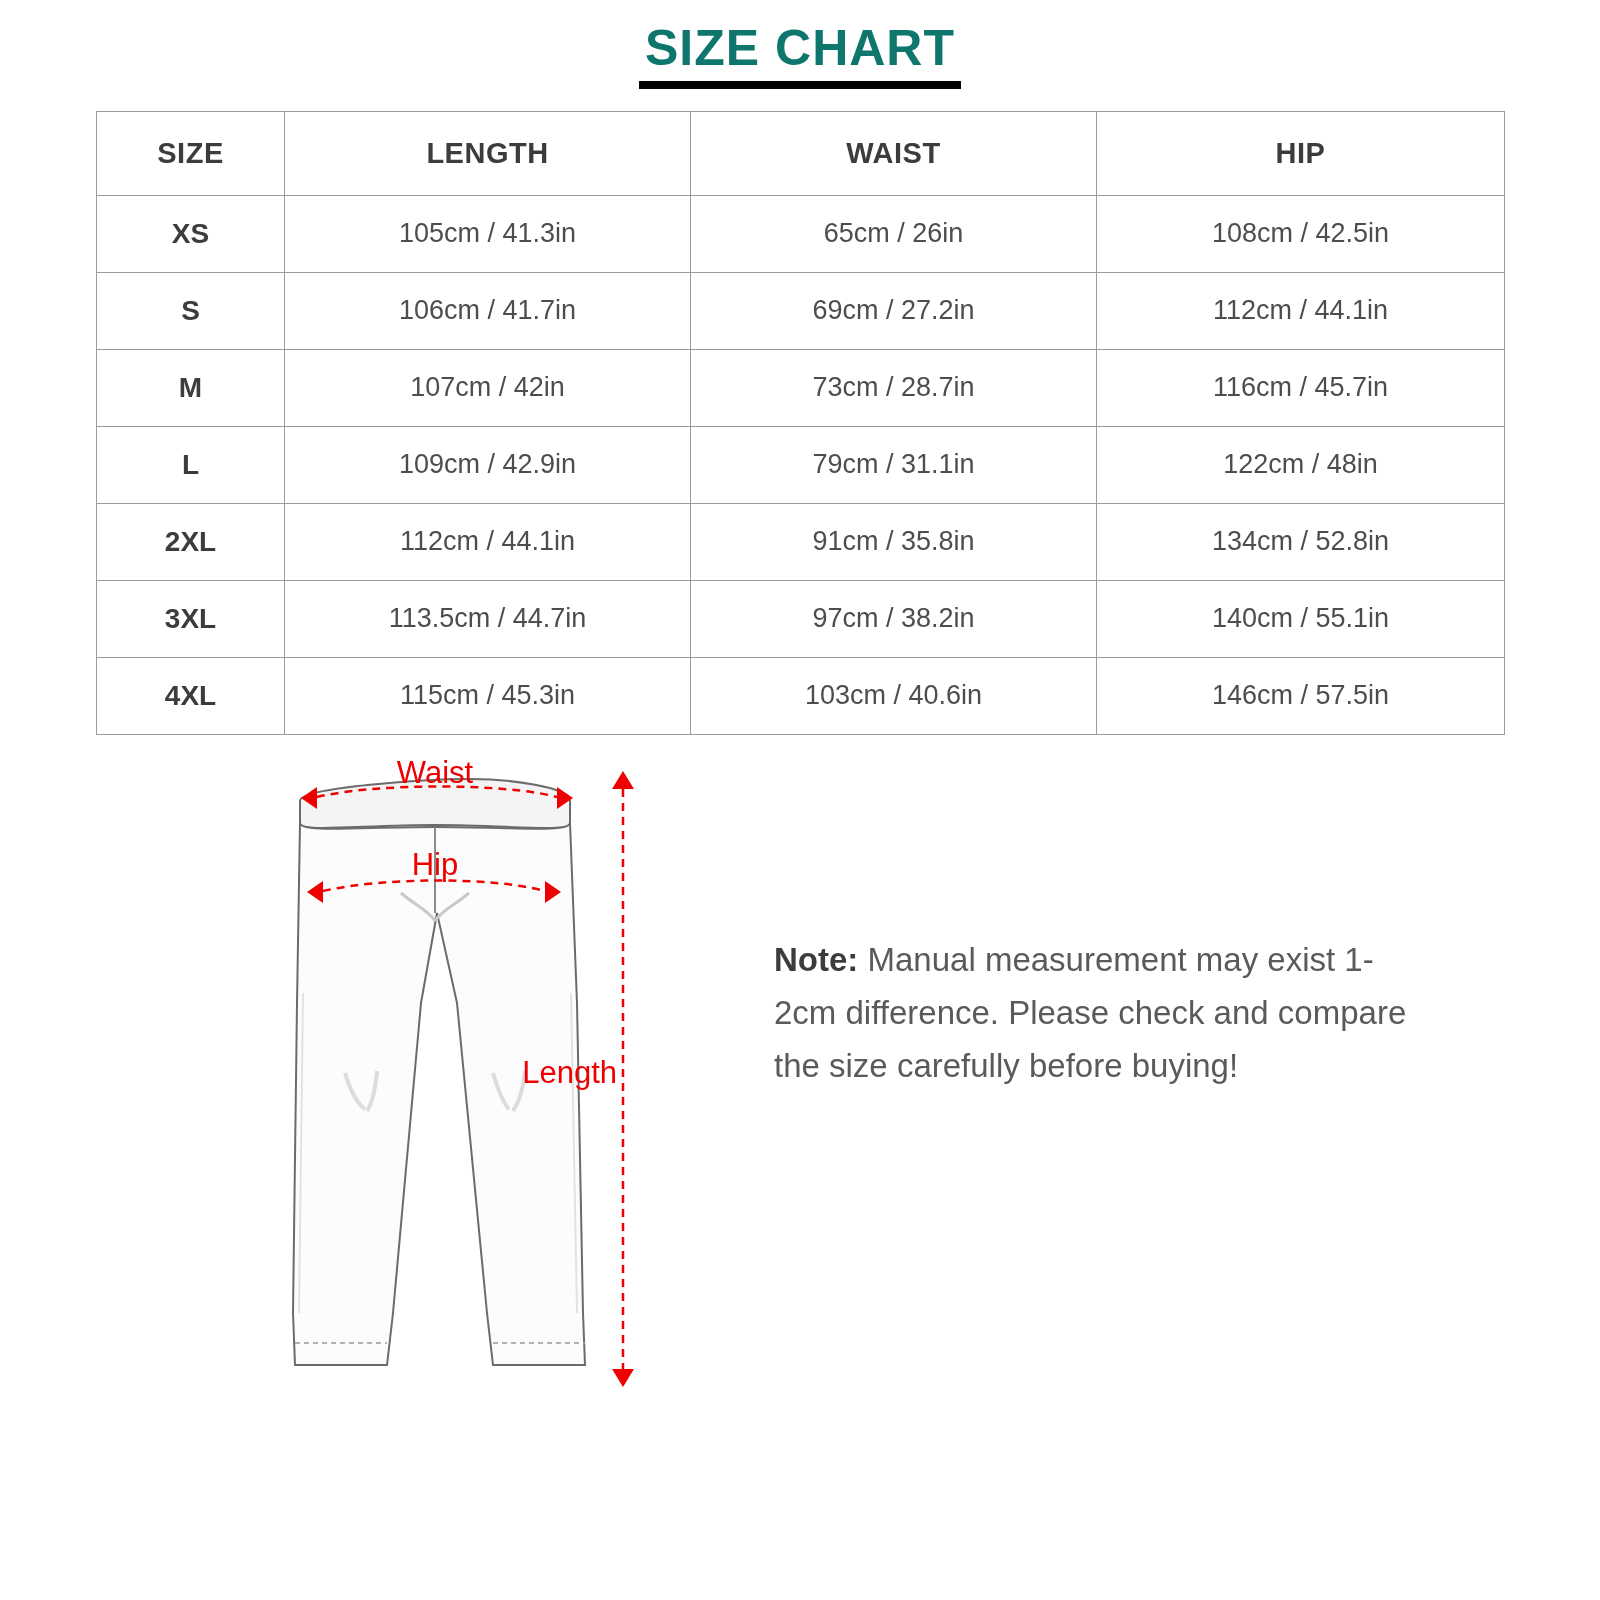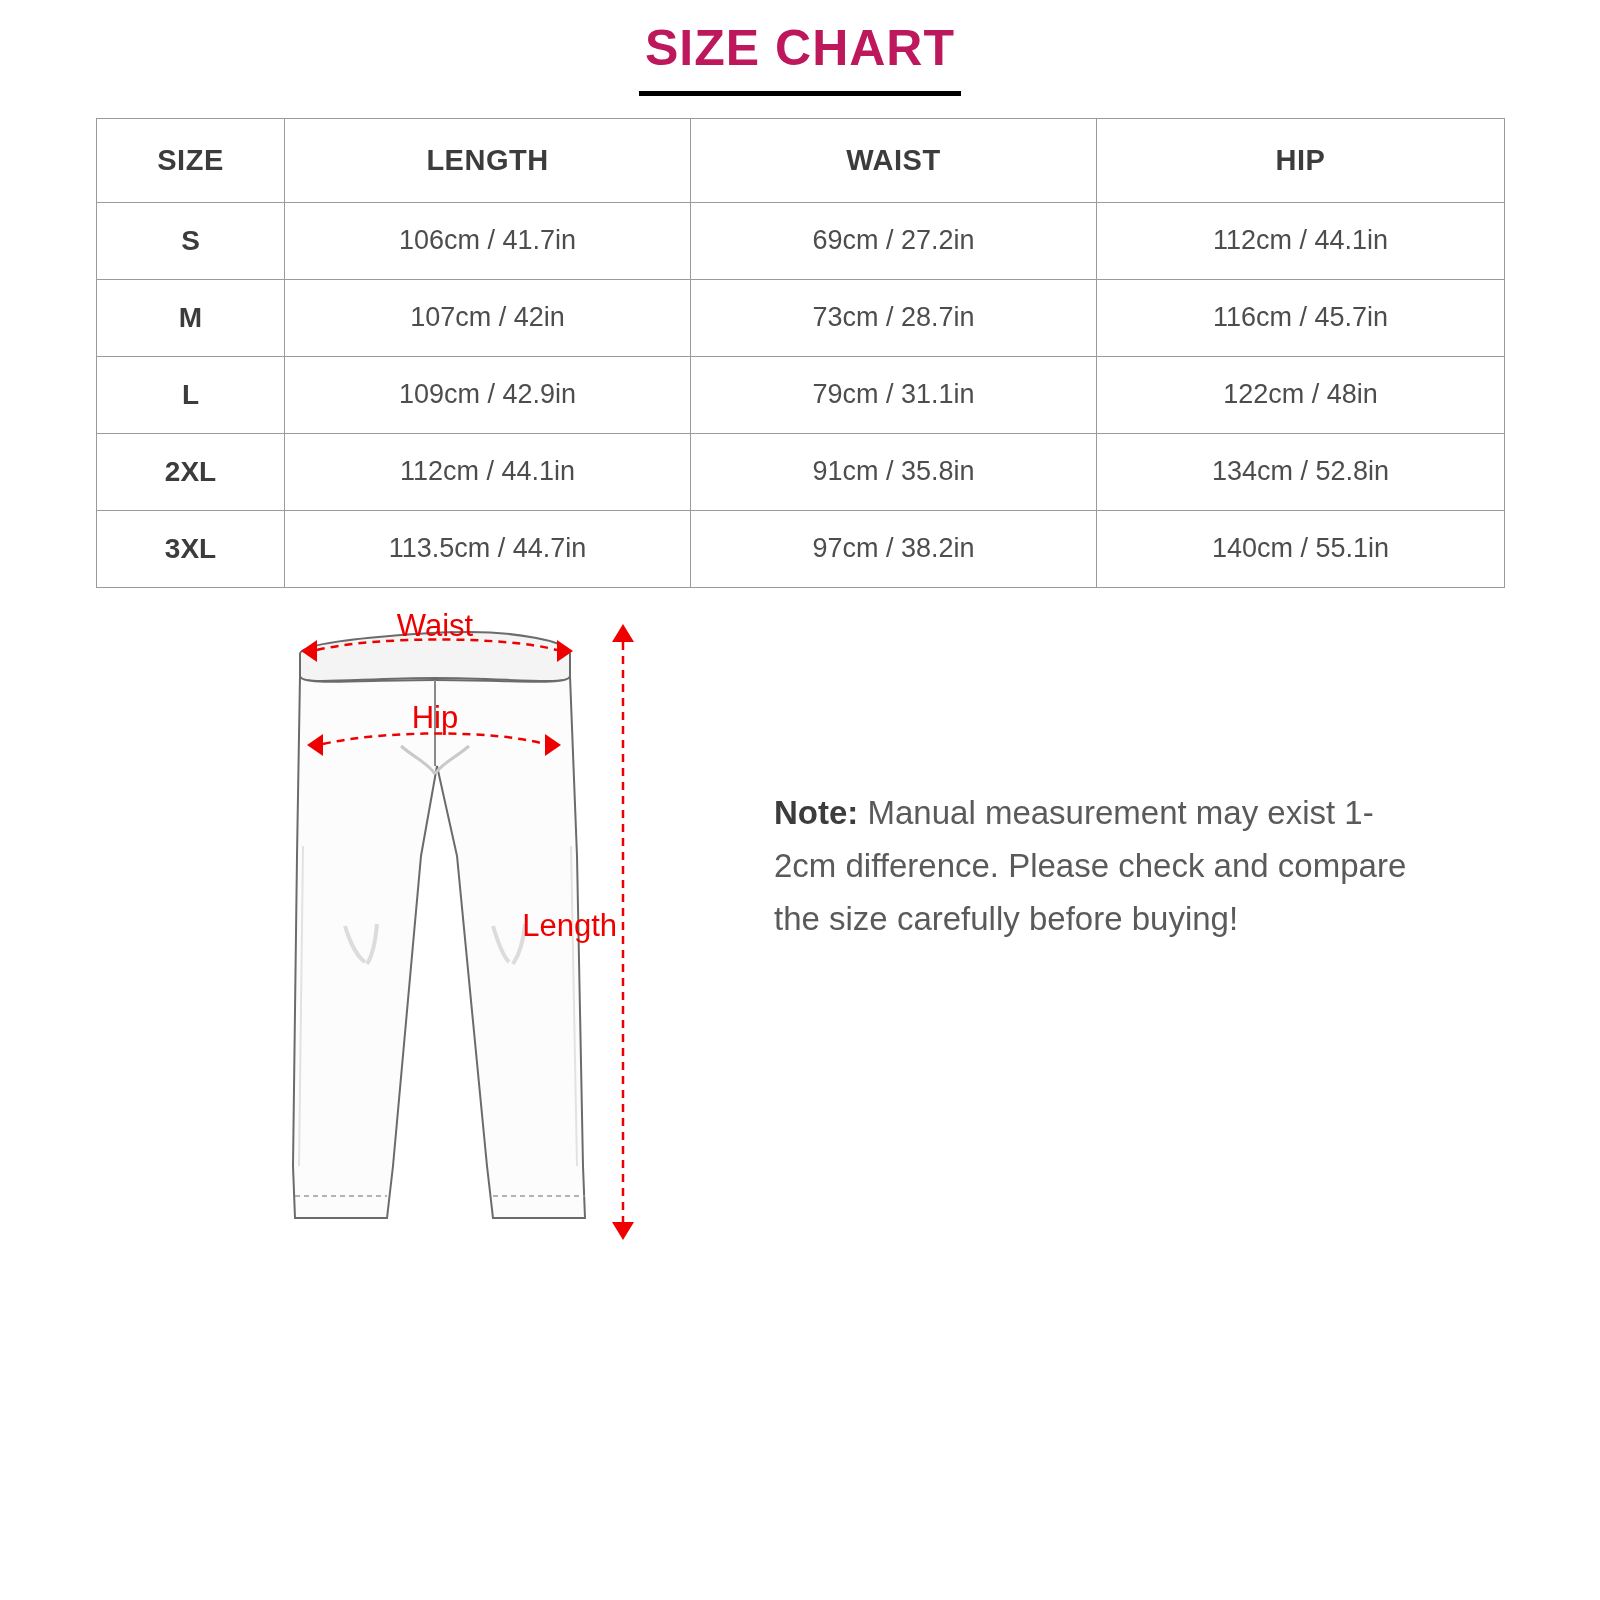--- a/index.html
+++ b/index.html
@@ -18,24 +18,24 @@
 
   
   .title-wrap {
     text-align: center;
     padding-top: 22px;
   }
   .title {
     display: inline-block;
     font-size: 50px;
     font-weight: bold;
-    color: #be185d;
+    color: #0f766e;
     letter-spacing: 1px;
-    border-bottom: 5px solid #000000;
-    padding: 0 6px 16px 6px;
+    border-bottom: 8px solid #000000;
+    padding: 0 6px 6px 6px;
     line-height: 1.05;
   }
 
   
   .table-wrap {
     margin: 22px 96px 0 96px;
   }
   table.size-table {
     width: 1408px;
     border-collapse: collapse;
@@ -117,20 +117,26 @@
     <thead>
       <tr>
         <th>SIZE</th>
         <th>LENGTH</th>
         <th>WAIST</th>
         <th>HIP</th>
       </tr>
     </thead>
     <tbody>
       <tr>
+        <td class="size-cell">XS</td>
+        <td>105cm / 41.3in</td>
+        <td>65cm / 26in</td>
+        <td>108cm / 42.5in</td>
+      </tr>
+      <tr>
         <td class="size-cell">S</td>
         <td>106cm / 41.7in</td>
         <td>69cm / 27.2in</td>
         <td>112cm / 44.1in</td>
       </tr>
       <tr>
         <td class="size-cell">M</td>
         <td>107cm / 42in</td>
         <td>73cm / 28.7in</td>
         <td>116cm / 45.7in</td>
@@ -145,20 +151,26 @@
         <td class="size-cell">2XL</td>
         <td>112cm / 44.1in</td>
         <td>91cm / 35.8in</td>
         <td>134cm / 52.8in</td>
       </tr>
       <tr>
         <td class="size-cell">3XL</td>
         <td>113.5cm / 44.7in</td>
         <td>97cm / 38.2in</td>
         <td>140cm / 55.1in</td>
+      </tr>
+      <tr>
+        <td class="size-cell">4XL</td>
+        <td>115cm / 45.3in</td>
+        <td>103cm / 40.6in</td>
+        <td>146cm / 57.5in</td>
       </tr>
     </tbody>
   </table>
 </div>
 
 <div class="lower">
 
   <div class="diagram">
     <svg width="420" height="640" viewBox="0 0 420 640" xmlns="http://www.w3.org/2000/svg">
 

